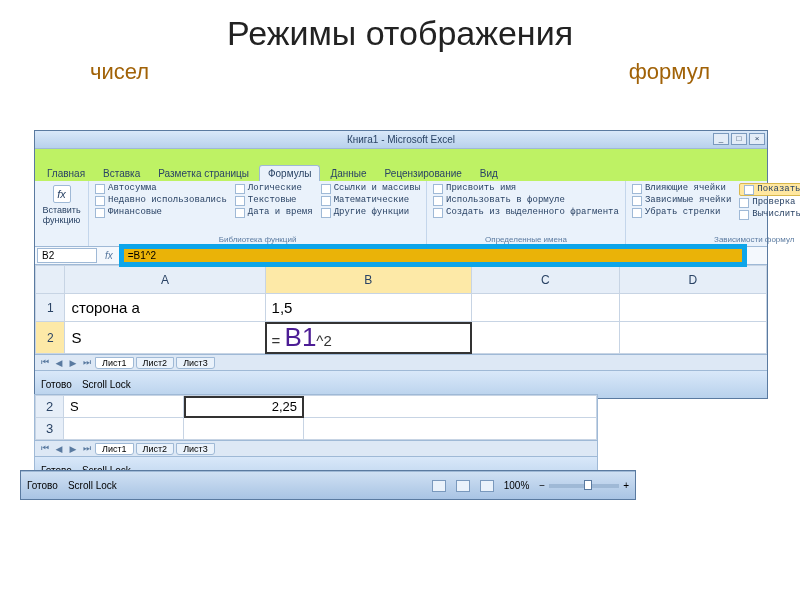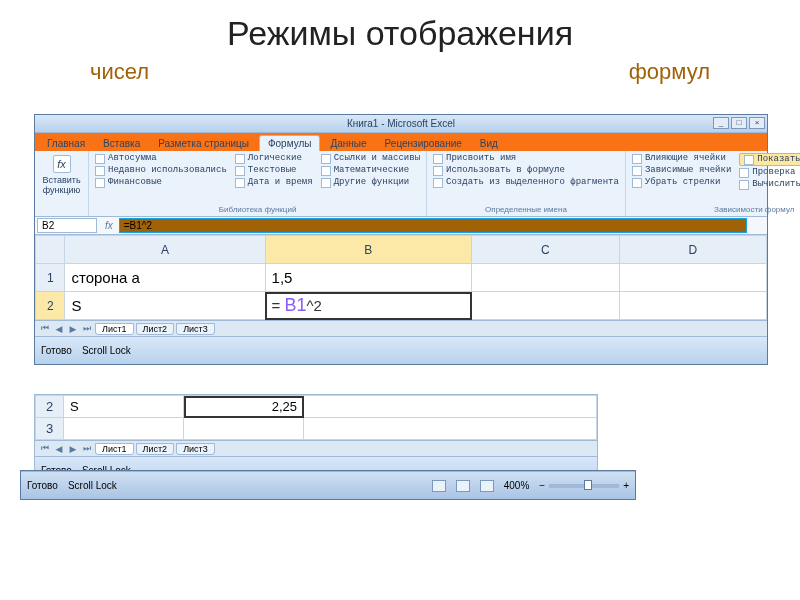--- a/index.html
+++ b/index.html
@@ -1,51 +1,51 @@
 <!DOCTYPE html>
 <html><head>
 <meta charset="utf-8">
 <style>
   * { box-sizing: border-box; margin: 0; padding: 0; }
   body { font-family: "Segoe UI", Tahoma, Arial, sans-serif; background: #fff; width: 800px; height: 600px; overflow: hidden; position: relative; }
   .slide-title { font-size: 34px; text-align: center; padding: 14px 17px 6px; font-weight: 400; color: #222; }
   .sub-titles { display: flex; justify-content: space-between; padding: 0 90px 6px 90px; font-size: 22px; color: #a16207; }
-  .excel-window { position: absolute; left: 34px; top: 114px; width: 734px; border: 1px solid #5a7aa0; background: #cfe0f3; }
+  .excel-window { position: absolute; left: 34px; top: 130px; width: 734px; border: 1px solid #5a7aa0; background: #cfe0f3; }
   .titlebar { background: linear-gradient(#d9e8f9, #b8d1ec); height: 18px; font-size: 10px; color: #2a4365; text-align: center; line-height: 18px; border-bottom: 1px solid #9fb9d6; position: relative; }
   .titlebar .winbtns { position: absolute; right: 2px; top: 2px; display: flex; gap: 2px; }
   .winbtn { width: 16px; height: 12px; background: #e3ecf7; border: 1px solid #7a99bd; font-size: 8px; line-height: 10px; text-align: center; }
-  .ribbon-tabs { display: flex; gap: 2px; padding: 0 4px; height: 18px; align-items: end; background: #f97316; font-size: 10px; }
+  .ribbon-tabs { display: flex; gap: 2px; padding: 0 4px; height: 32px; align-items: end; background: #bef264; font-size: 10px; }
   .ribbon-tab { padding: 2px 8px; color: #2a4365; cursor: pointer; }
   .ribbon-tab.active { background: #eaf2fb; border: 1px solid #9fb9d6; border-bottom: none; border-radius: 3px 3px 0 0; }
   .ribbon { background: #eaf2fb; border-bottom: 1px solid #9fb9d6; height: 66px; display: flex; font-size: 9px; color: #2a4365; }
   .ribbon-group { border-right: 1px solid #c4d6eb; padding: 2px 6px; display: flex; flex-direction: column; justify-content: space-between; }
   .ribbon-group-title { font-size: 8px; color: #5a7aa0; text-align: center; margin-top: 2px; }
   .ribbon-big { display: flex; flex-direction: column; align-items: center; justify-content: center; padding: 2px 4px; gap: 2px; }
   .ribbon-ico { width: 18px; height: 18px; background: #fff; border: 1px solid #9fb9d6; border-radius: 2px; display: inline-block; }
   .ribbon-stack { display: flex; flex-direction: column; gap: 1px; }
   .ribbon-item { display: flex; align-items: center; gap: 3px; white-space: nowrap; line-height: 11px; font-family: Liberation Mono, monospace; }
   .mini-ico { width: 10px; height: 10px; background: #fff; border: 1px solid #9fb9d6; display: inline-block; }
   .ribbon-cols { display: flex; gap: 8px; }
   .highlight-btn { background: #ffe7a0; border: 1px solid #d9b84c; padding: 0 4px; border-radius: 2px; }
   .formula-bar { display: flex; align-items: center; background: #f4f8fd; border-bottom: 1px solid #9fb9d6; height: 18px; font-size: 10px; }
   .namebox { width: 60px; border: 1px solid #9fb9d6; background: #fff; padding: 1px 4px; margin: 2px 2px; }
   .fx-label { padding: 0 6px; font-style: italic; color: #5a7aa0; }
-  .fx-input { flex: 1; border: 1px solid #0ea5e9; background: #a16207; padding: 1px 4px; margin: 1px 20px 1px 0; }
+  .fx-input { flex: 1; border: 5px solid #0ea5e9; background: #eab308; padding: 1px 4px; margin: 1px 20px 1px 0; }
   .sheet-area { background: #fff; }
   .grid { border-collapse: collapse; width: 100%; table-layout: fixed; }
   .grid th, .grid td { border: 1px solid #c7d4e4; font-size: 15px; padding: 0 6px; height: 28px; text-align: left; font-weight: 400; }
   .grid th { background: #e6eef8; text-align: center; font-size: 12px; color: #2a4365; }
   .grid .rowhdr { background: #e6eef8; text-align: center; width: 28px; font-size: 12px; color: #2a4365; }
   .grid .sel-col { background: #fde9a7; }
   .grid .sel-cell { outline: 2px solid #333; outline-offset: -2px; }
   .col-A { width: 190px; }
   .col-B { width: 196px; }
   .col-C, .col-D { width: 140px; }
   .formula-cell { font-size: 12px; color: #333; }
-  .formula-cell .cellref { color: #8b5cf6; font-size: 18px; font-weight: 400; }
+  .formula-cell .cellref { color: #4c1d95; font-size: 26px; font-weight: 400; }
   .sheet-tabs { display: flex; align-items: center; background: #dde8f5; height: 16px; font-size: 9px; border-top: 1px solid #9fb9d6; padding: 0 4px; gap: 2px; }
   .sheet-tab { background: #fff; border: 1px solid #9fb9d6; padding: 0 6px; border-radius: 0 0 3px 3px; }
   .sheet-tab.inactive { background: #eaf2fb; }
   .navbtn { width: 12px; text-align: center; color: #5a7aa0; }
   .statusbar { display: flex; align-items: center; background: linear-gradient(#d9e8f9, #b8d1ec); height: 28px; font-size: 10px; border-top: 1px solid #9fb9d6; padding: 0 6px; gap: 10px; }
   .status-fill { flex: 1; }
   .zoom-controls { display: flex; align-items: center; gap: 4px; }
   .zoom-slider { width: 70px; height: 4px; background: #9fb9d6; position: relative; }
   .zoom-thumb { position: absolute; width: 8px; height: 10px; background: #fff; border: 1px solid #5a7aa0; top: -4px; left: 50%; }
   .viewbtn { width: 14px; height: 12px; border: 1px solid #7a99bd; background: #eaf2fb; display: inline-block; }
@@ -284,21 +284,21 @@
 </div>
 
 <div class="frag3">
   <div class="statusbar">
     <span>Готово</span>
     <span>Scroll Lock</span>
     <span class="status-fill"></span>
     <span class="viewbtn"></span>
     <span class="viewbtn"></span>
     <span class="viewbtn"></span>
-    <span>400%</span>
+    <span>100%</span>
     <div class="zoom-controls">
       <span>−</span>
       <span class="zoom-slider">
           <span class="zoom-thumb"></span>
         </span>
       <span>+</span>
     </div>
   </div>
 </div>
 

